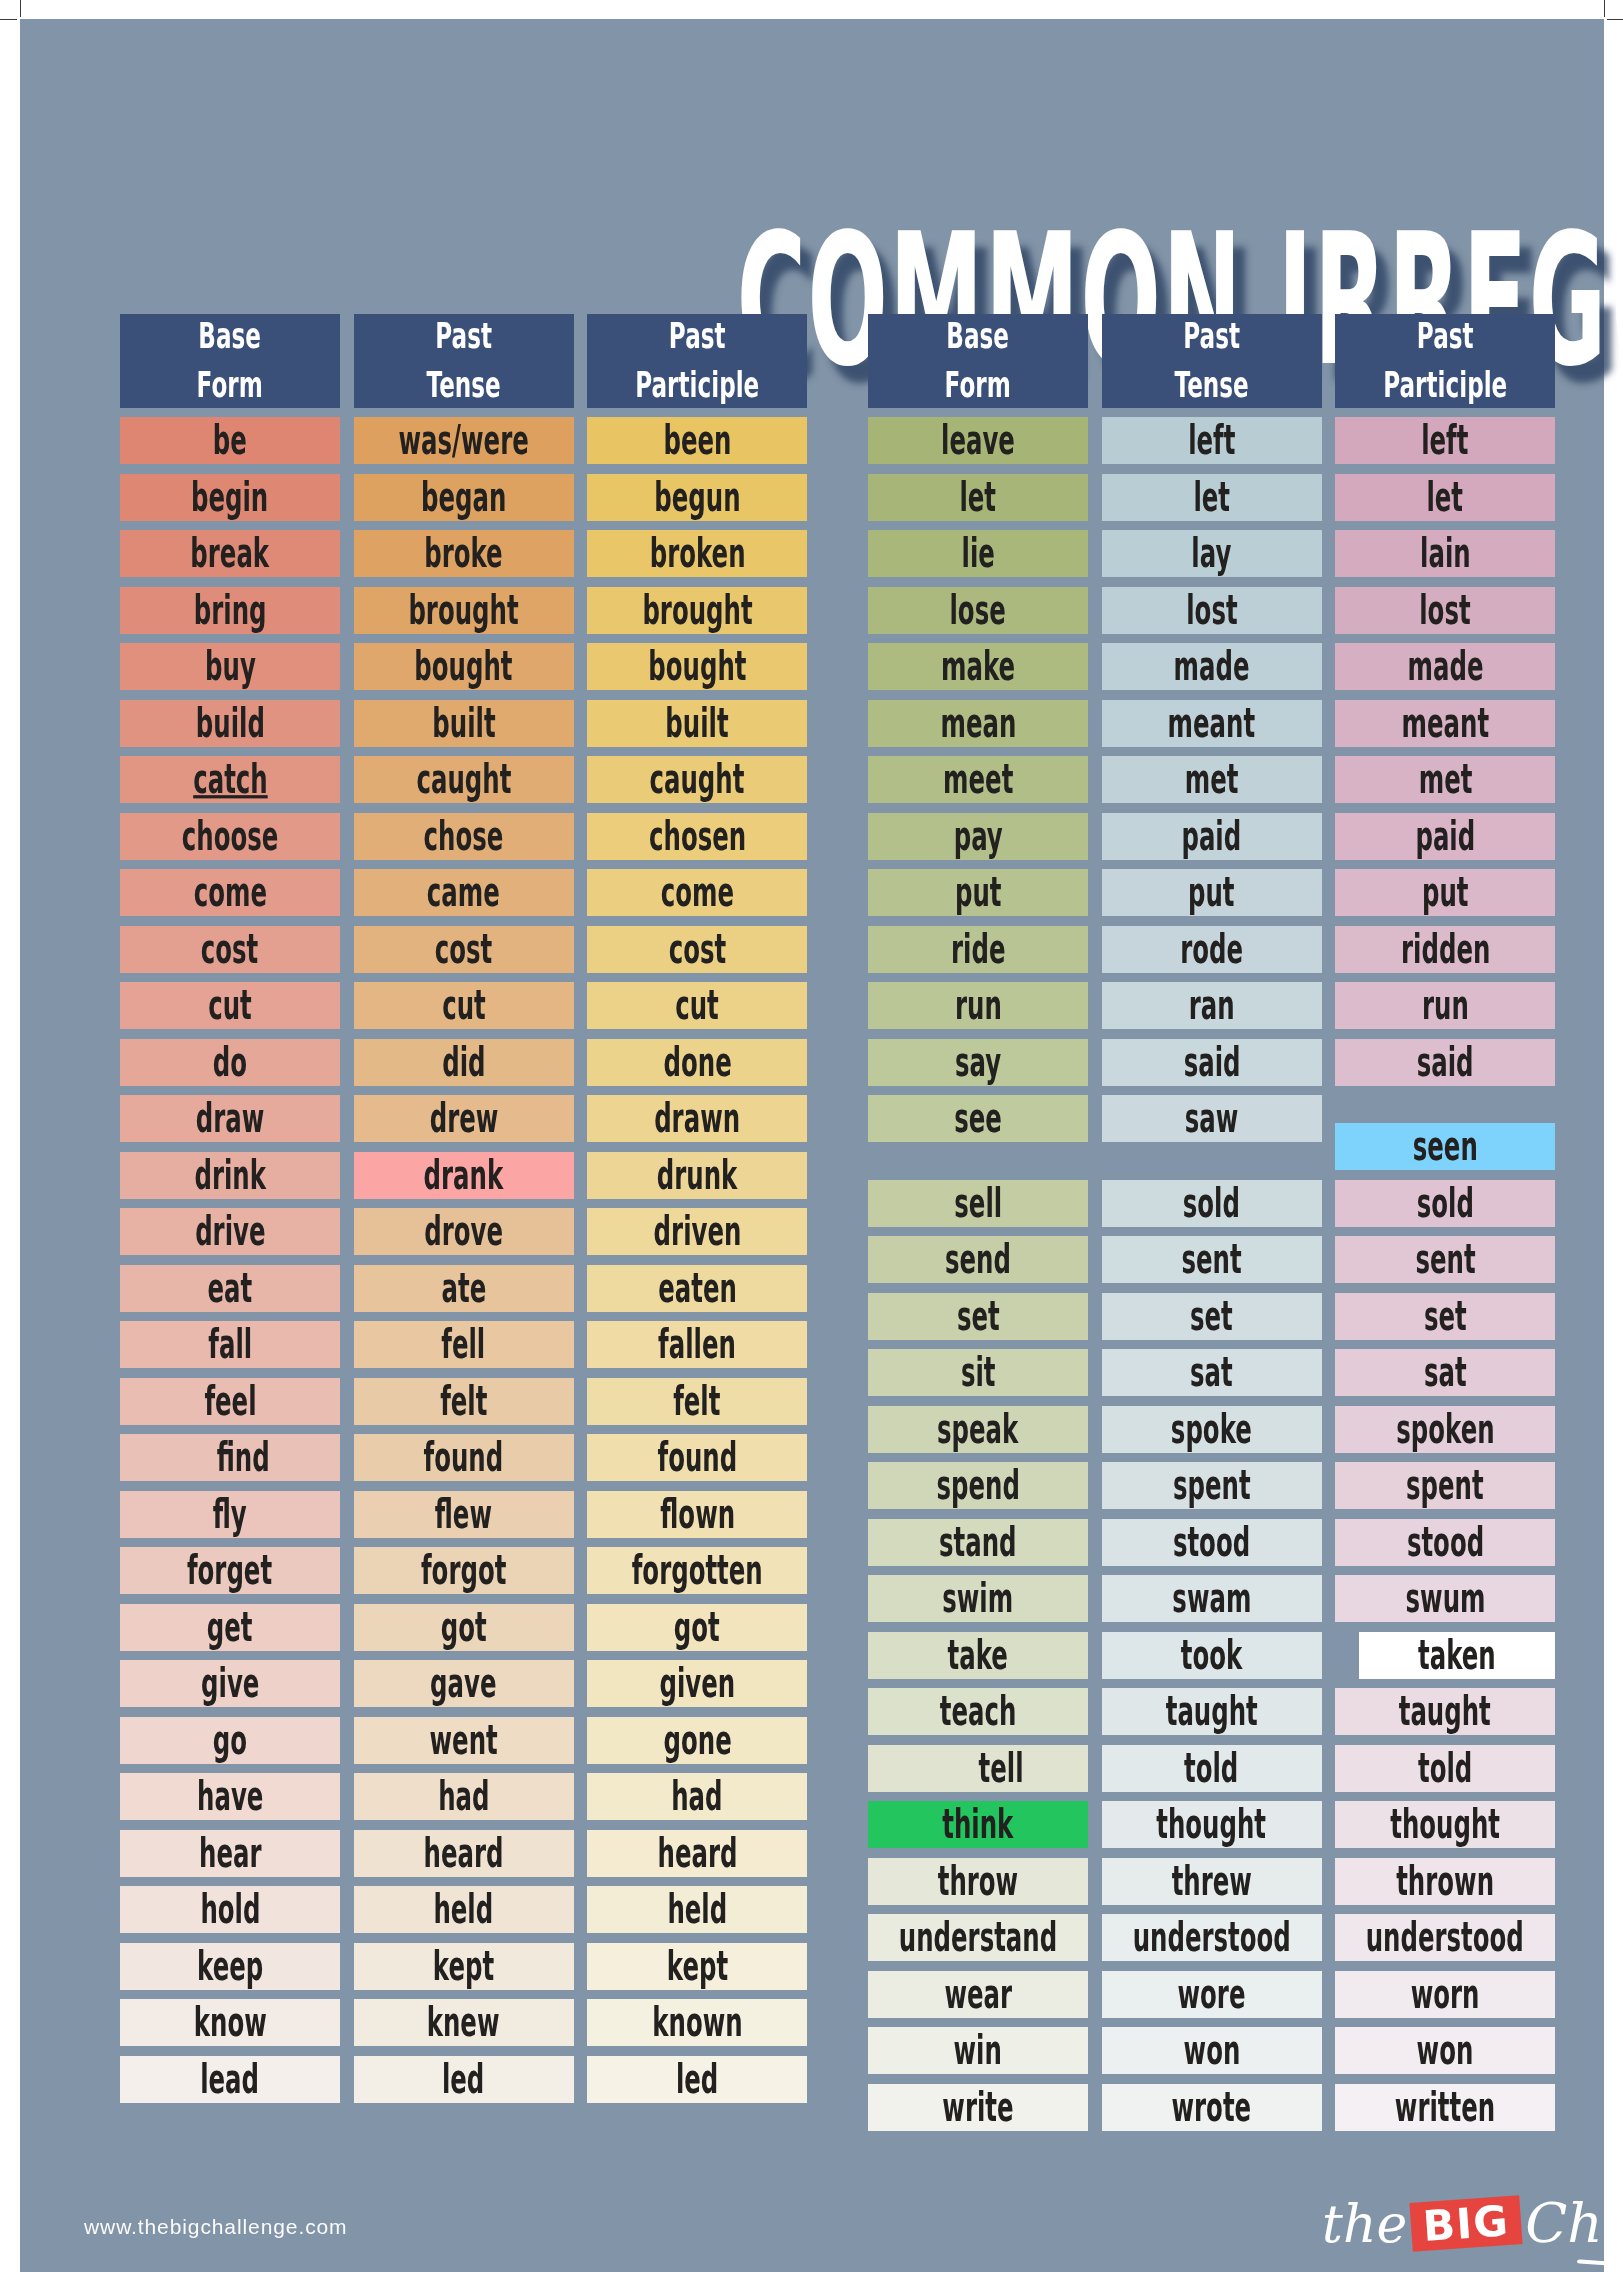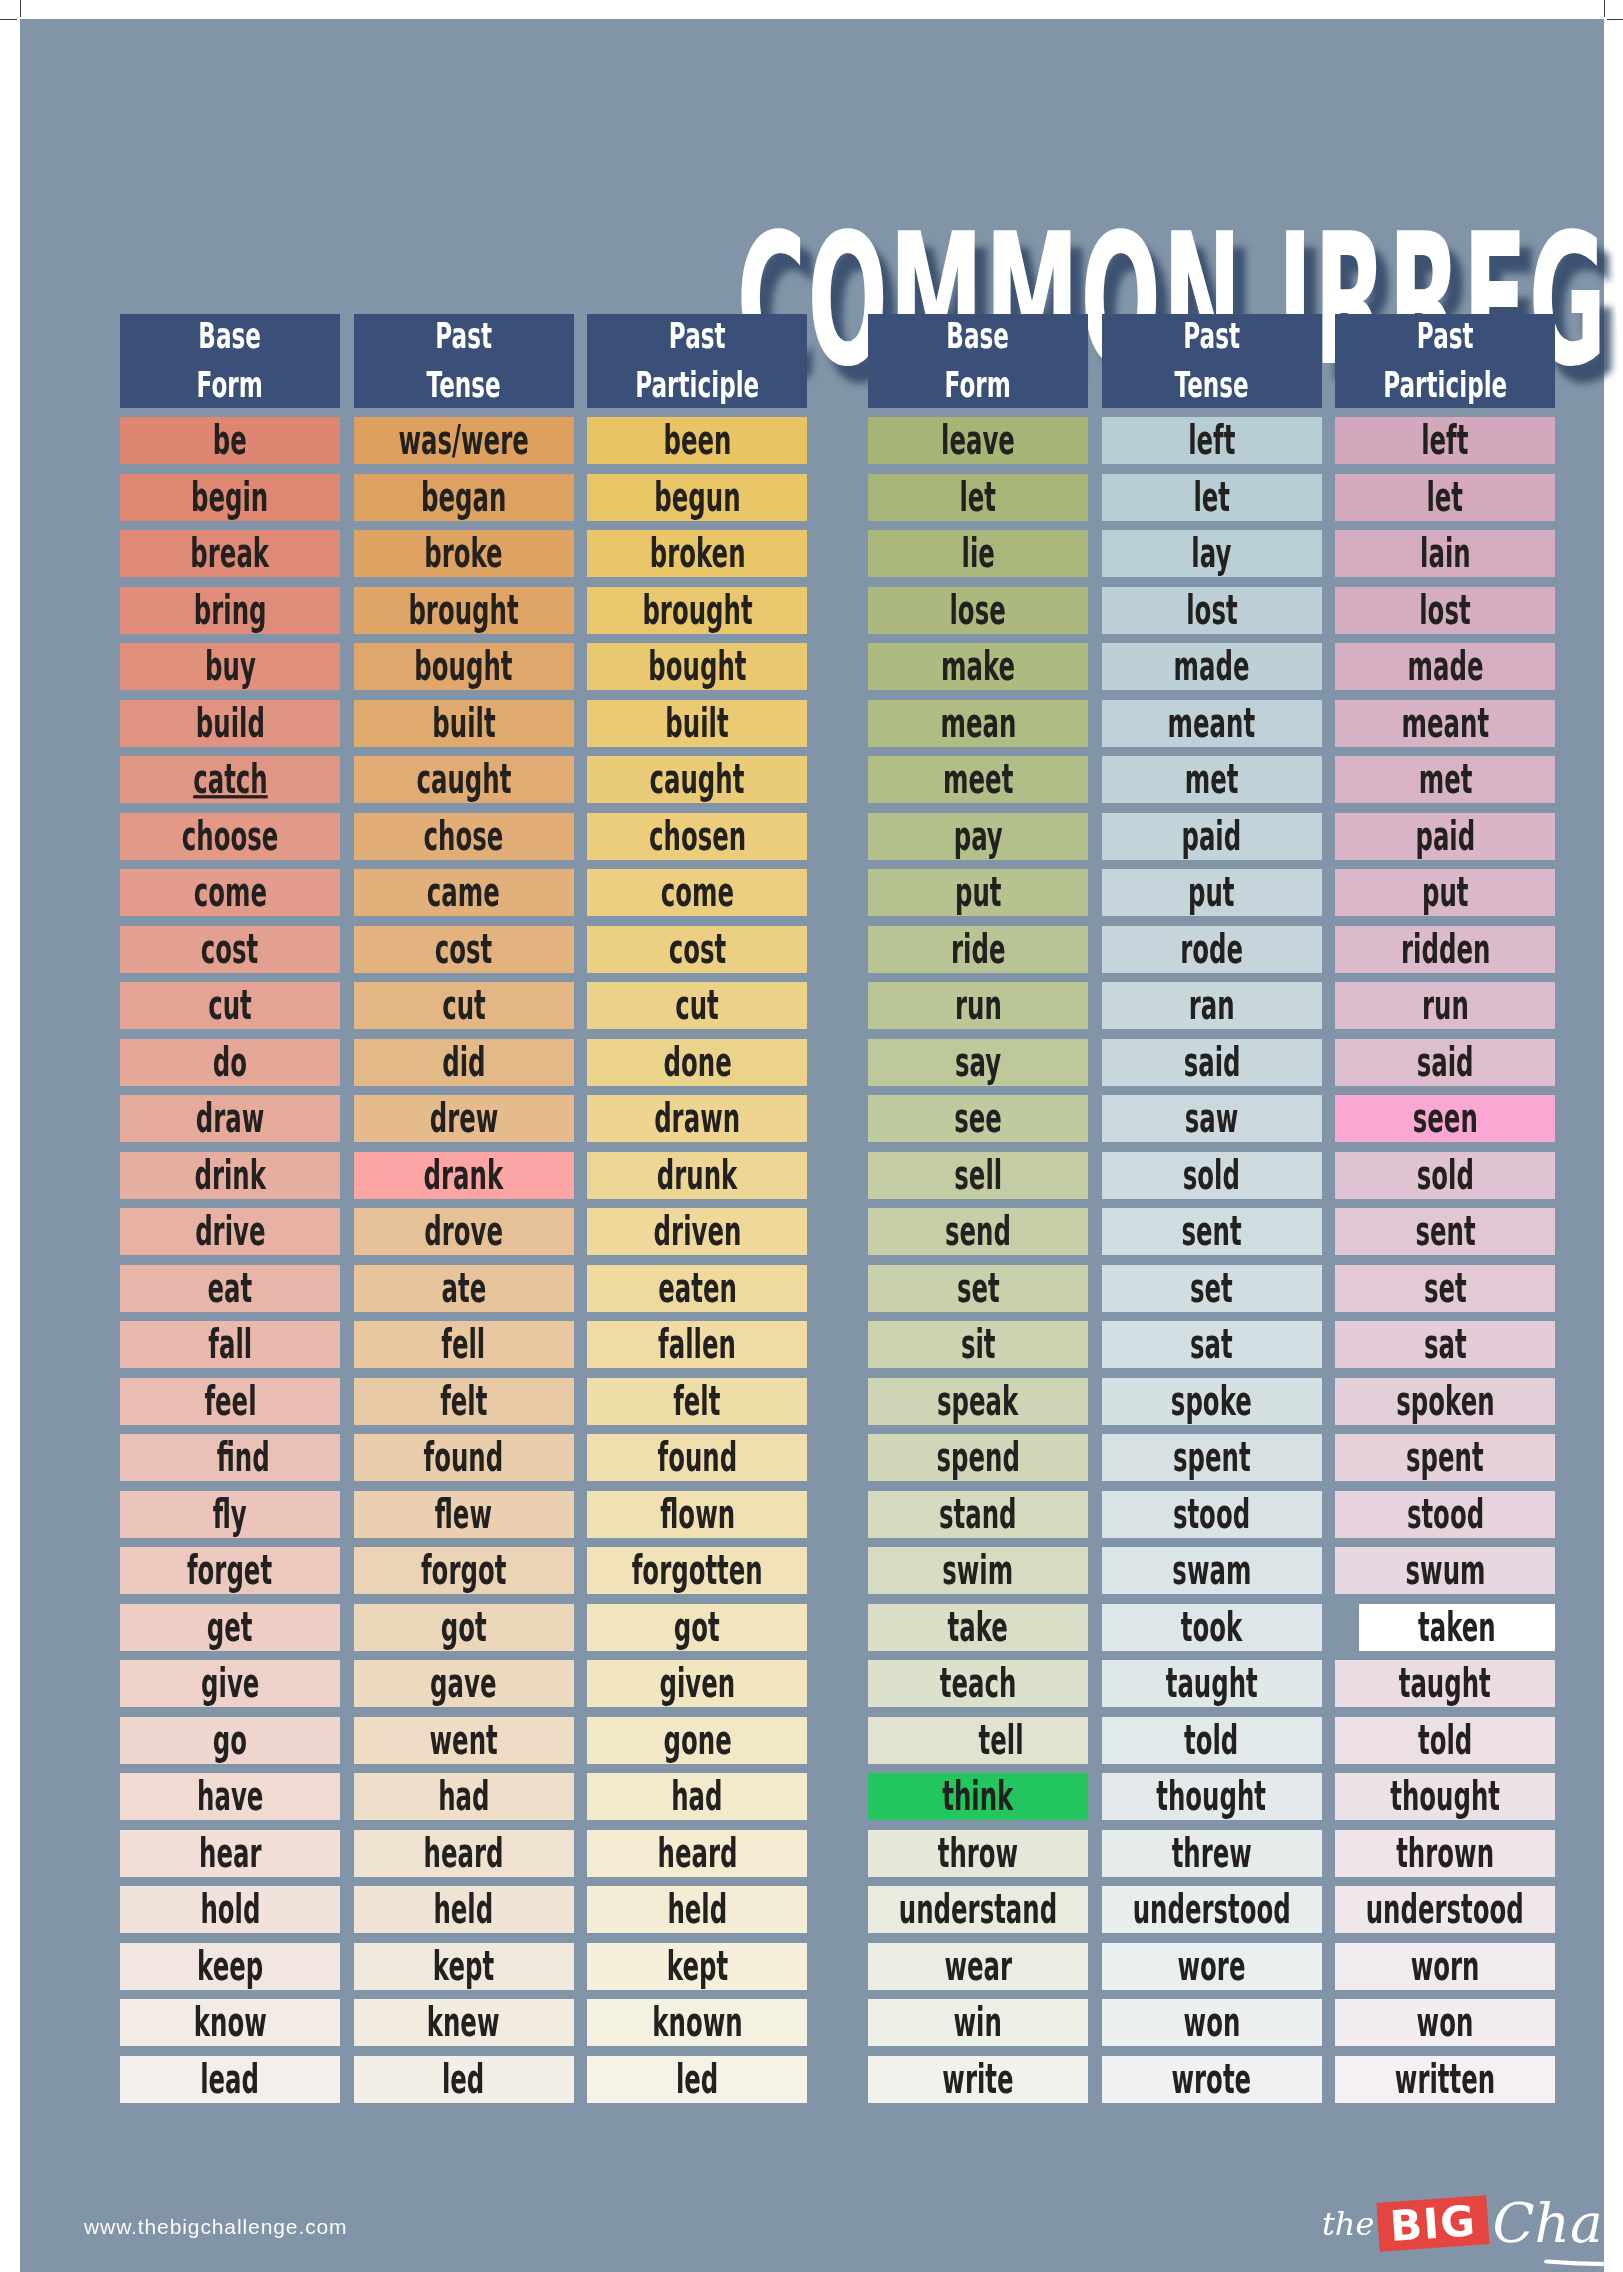--- a/index.html
+++ b/index.html
@@ -30,21 +30,21 @@
   .hcell .t{display:inline-block;transform:scale(0.68,1.05);white-space:pre-line;}
   .tbody{display:grid;grid-template-columns:repeat(3,220px);column-gap:13.6px;row-gap:9.5px;}
   .cell{height:47px;display:flex;align-items:center;justify-content:center;
         color:#23211f;font-weight:bold;font-size:37px;}
   .cell .t{display:inline-block;transform:scale(0.66,1.08);white-space:nowrap;}
 
   
   .footer-url{position:absolute;left:64px;top:2196px;color:#fbfbfb;
               font-family:"Liberation Sans",sans-serif;font-size:21px;letter-spacing:0.9px;}
   .logo{position:absolute;left:1302px;top:2177px;display:flex;align-items:center;color:#ffffff;}
-  .logo-the{font-family:"DejaVu Serif",serif;font-style:italic;font-size:32px;line-height:1;text-align:center;}
+  .logo-the{font-family:"DejaVu Serif",serif;font-style:italic;font-size:52px;line-height:1;text-align:center;}
   .logo-big{display:inline-block;transform:rotate(-4deg);padding:3.6px 11.8px;margin:0 4.5px 0 3.6px;
             font-weight:bold;font-size:42px;line-height:1;letter-spacing:1.4px;color:#ffffff;}
   .logo-challenge-wrap{position:relative;display:inline-block;}
   .logo-challenge{font-family:"DejaVu Serif",serif;font-style:italic;font-size:55px;line-height:1;}
   .swoosh{position:absolute;left:18%;bottom:-15.5px;width:72%;height:18px;}
 </style>
 </head>
 <body>
 
 <div class="page">
@@ -467,21 +467,21 @@
             </div>
             <div class="cell" style="background: rgb(221, 190, 206);">
               <span class="t">said</span>
             </div>
             <div class="cell" style="background: rgb(192, 202, 159);">
               <span class="t">see</span>
             </div>
             <div class="cell" style="background: rgb(203, 217, 222);">
               <span class="t">saw</span>
             </div>
-            <div class="cell" style="background: #f9a8d4;">
+            <div class="cell" style="background: #7dd3fc; margin-top: 28px;">
               <span class="t">seen</span>
             </div>
             <div class="cell" style="background: rgb(195, 204, 163);">
               <span class="t">sell</span>
             </div>
             <div class="cell" style="background: rgb(205, 219, 223);">
               <span class="t">sold</span>
             </div>
             <div class="cell" style="background: rgb(224, 195, 210);">
               <span class="t">sold</span>

